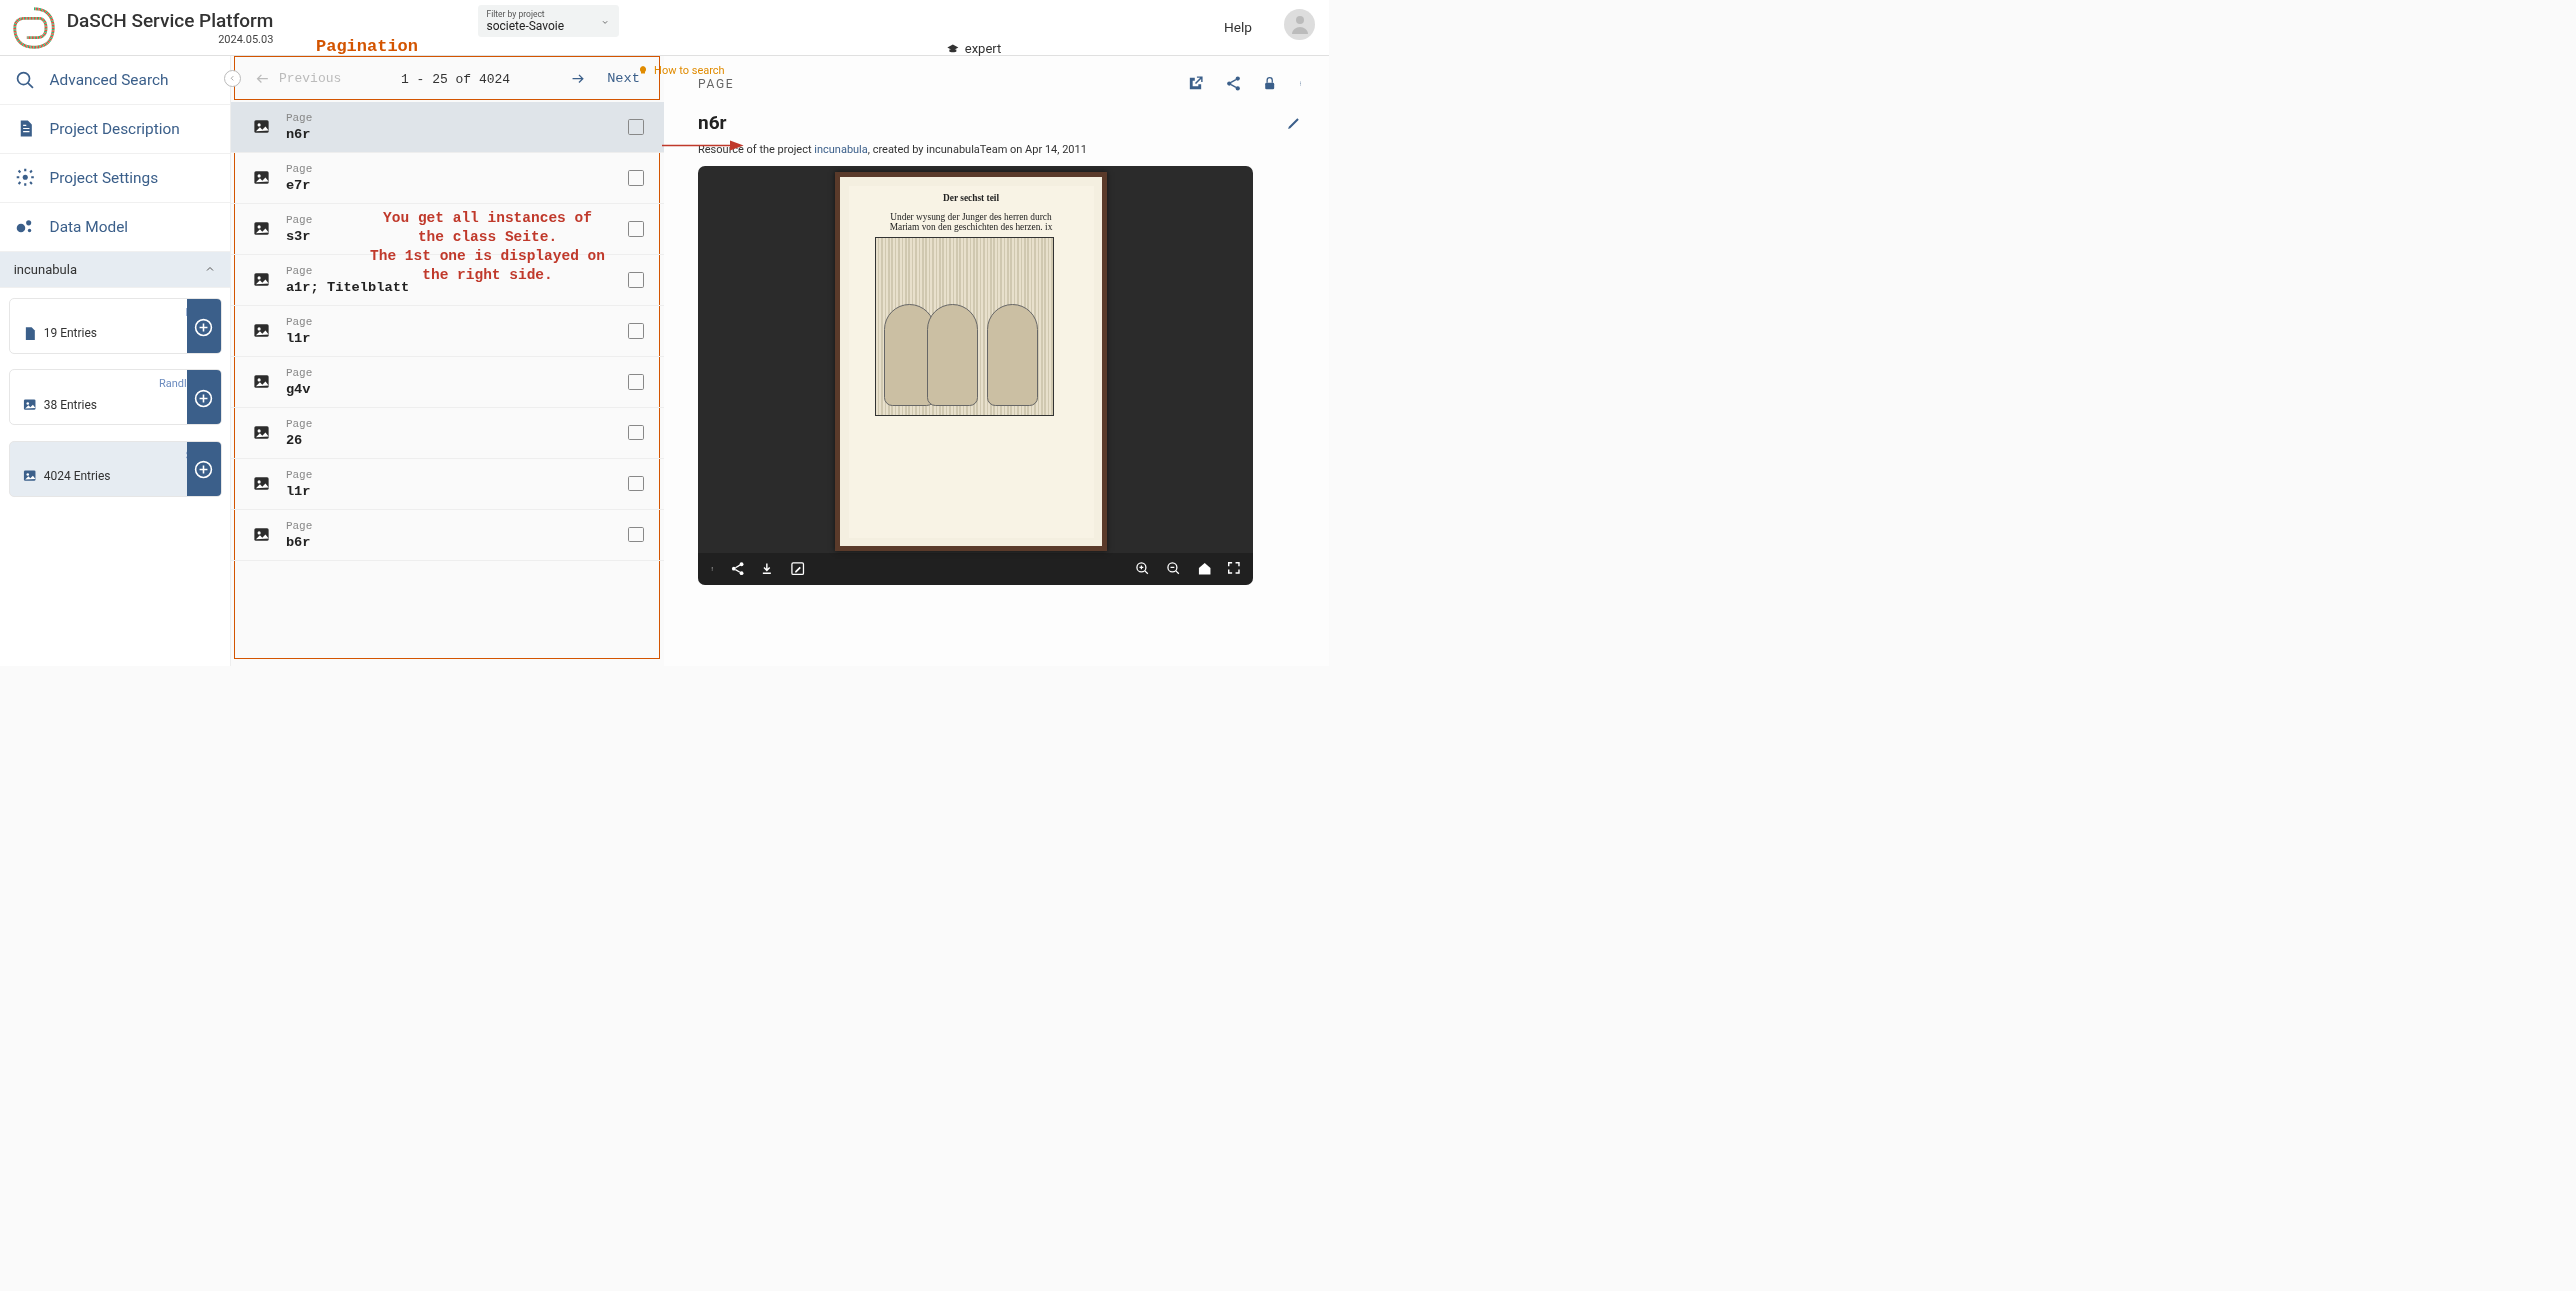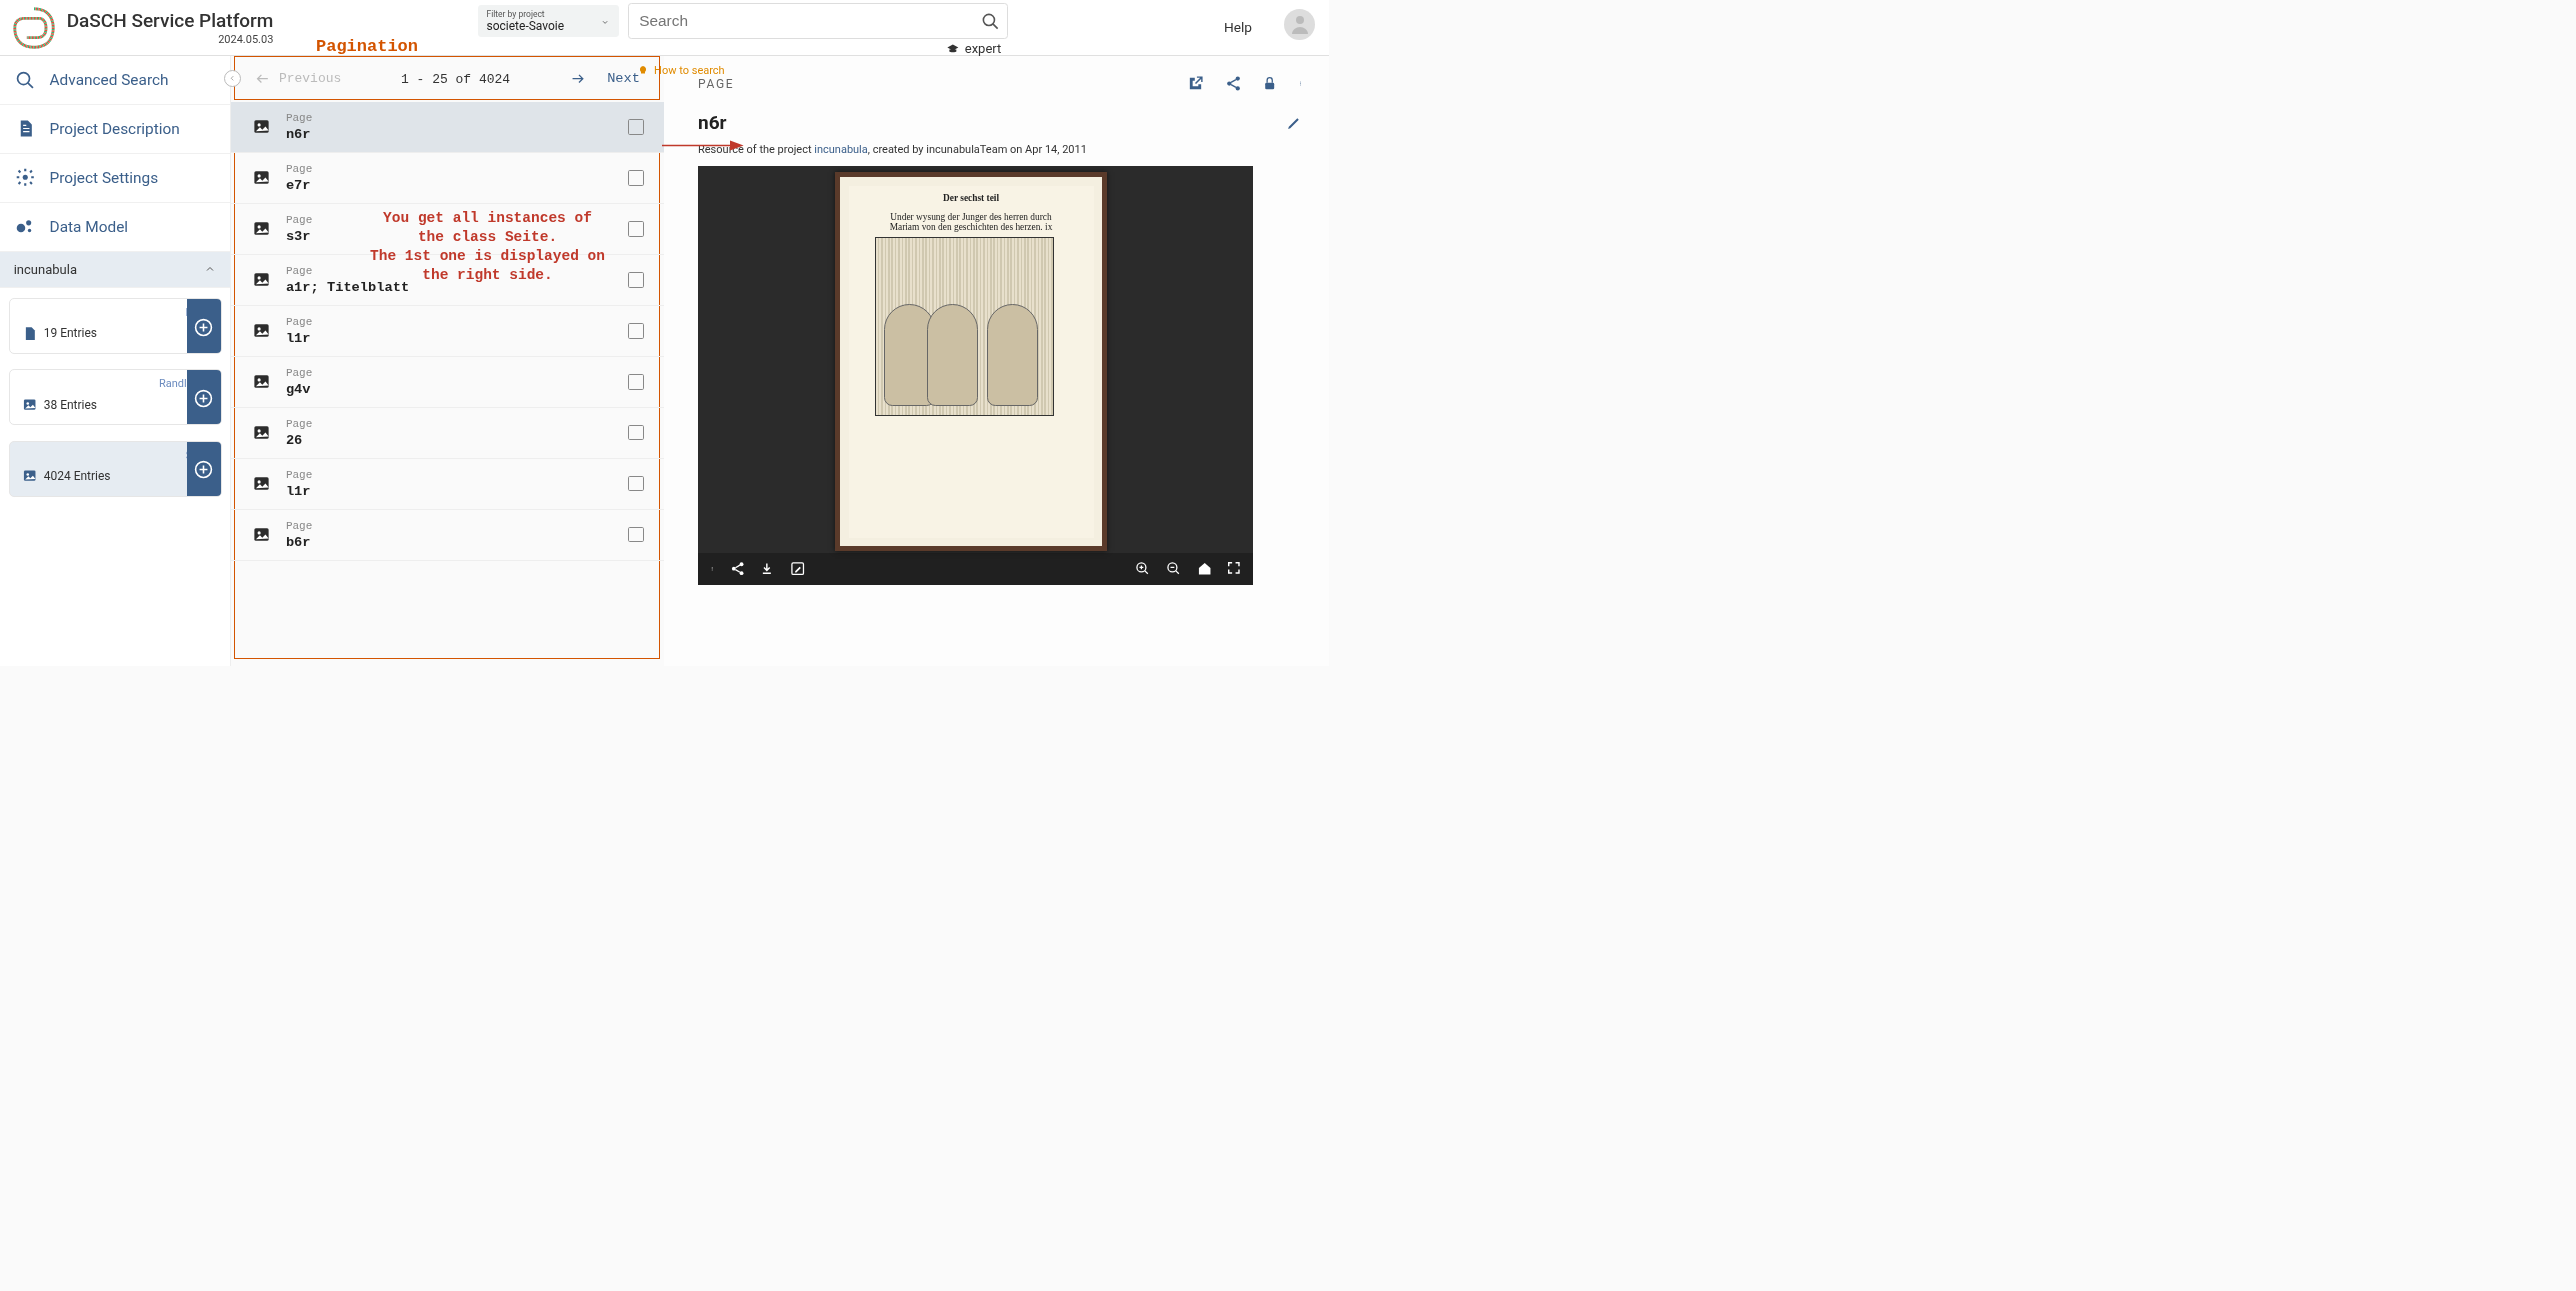--- a/index.html
+++ b/index.html
@@ -63,21 +63,21 @@
 .detail-head { display:flex; justify-content:space-between; align-items:center;}
 .detail-class { font-size:12px; letter-spacing:1.7px; color:#666;}
 .detail-icons { display:flex; gap:20.5px; color:#3b5f8a;}
 .detail-icons span { cursor:pointer;}
 .detail-title-row { display:flex; justify-content:space-between; align-items:center; margin-top:19px;}
 .detail-title { font-size:19px; font-weight:700; color:#222;}
 .edit-btn { color:#3b5f8a; cursor:pointer;}
 .meta { font-size:11px; color:#333; margin-top:8.5px;}
 .meta a { color:#3b5f8a; text-decoration:none;}
 
-.viewer { margin-top:10.2px; width:555px; height:419px; background:#2b2b2b; position:relative; border-radius:0; overflow:hidden;padding-left:30px;}
+.viewer { margin-top:10.2px; width:555px; height:419px; background:#2b2b2b; position:relative; border-radius:7px; overflow:hidden;padding-left:30px;}
 .page-img { position:absolute; left:137px; top:6.8px; width:272px; height:379px; background:#f4efe0; border:5.1px solid #5a3a2a; box-shadow: 0 0 5.1px rgba(0,0,0,0.6);}
 .page-inner { position:absolute; inset:8.5px; background:#f8f3e5;}
 .page-text { position:absolute; top:6.8px; left:26px; right:26px; font-family: "Times New Roman", serif; font-size:9.4px; color:#222; text-align:center; line-height:1.15;}
 .woodcut { position:absolute; top:51px; left:26px; width:179px; height:179px; border:1.7px solid #333; background: repeating-linear-gradient(90deg,#e8e0cc,#e8e0cc 1.7px,#d0c8b0 1.7px,#d0c8b0 3.4px);}
 .woodcut .fig { position:absolute; width:51px; height:102px; bottom:8.5px; border-radius:26px 26px 8.5px 8.5px; background:#cbbfa3; border:0.9px solid #666;}
 .woodcut .f1{ left:8.5px;}
 .woodcut .f2{ left:51px;}
 .woodcut .f3{ left:111px;}
 .viewer-toolbar { position:absolute; bottom:0; left:0; right:0; height:32px; display:flex; align-items:center; justify-content:space-between; background:rgba(0,0,0,0.25);}
 .vt-left, .vt-right { display:flex; gap:15.4px; padding:0 12px; color:#fff;}
@@ -105,29 +105,20 @@
   <div class="filter-box">
     <span class="filter-label">Filter by project</span>
     <span class="filter-val">societe-Savoie</span>
     <span class="filter-chev">
       <svg width="10.2" height="10.2" viewBox="0 0 24 24">
           <path d="M7 10l5 5 5-5" fill="none" stroke="#555" stroke-width="2"></path>
         </svg>
     </span>
   </div>
 
-  <div class="search-wrap">
-    <input class="search-input" placeholder="Search" style="">
-    <div class="search-btn">
-      <svg width="19" height="19" viewBox="0 0 24 24">
-          <circle cx="10" cy="10" r="7" fill="none" stroke="#555" stroke-width="2"></circle>
-          <path d="M15 15l6 6" stroke="#555" stroke-width="2"></path>
-        </svg>
-    </div>
-  </div>
 
   <div class="hts">
     <svg width="12" height="12" viewBox="0 0 24 24">
         <path d="M9 21h6M12 2a7 7 0 0 0-4 12v3h8v-3a7 7 0 0 0-4-12z" fill="#e08b00"></path>
       </svg>
     <span>How to search</span>
   </div>
   <div class="expert">
     <svg width="13.7" height="12" viewBox="0 0 24 24">
         <path d="M12 3L1 9l11 6 11-6-11-6zM5 13v4c0 2 14 2 14 0v-4" fill="#333"></path>

